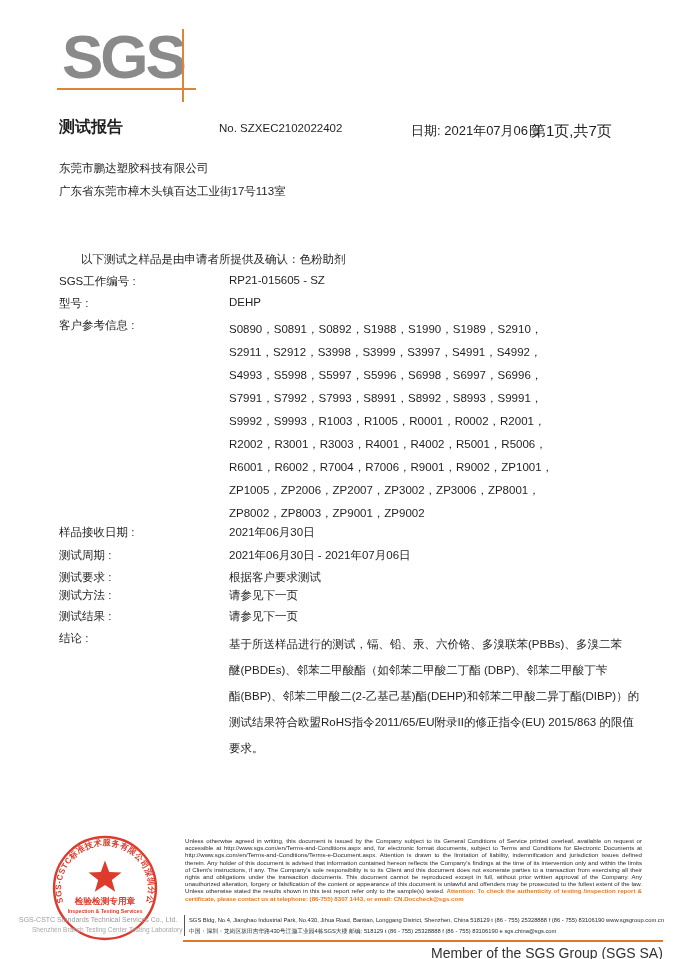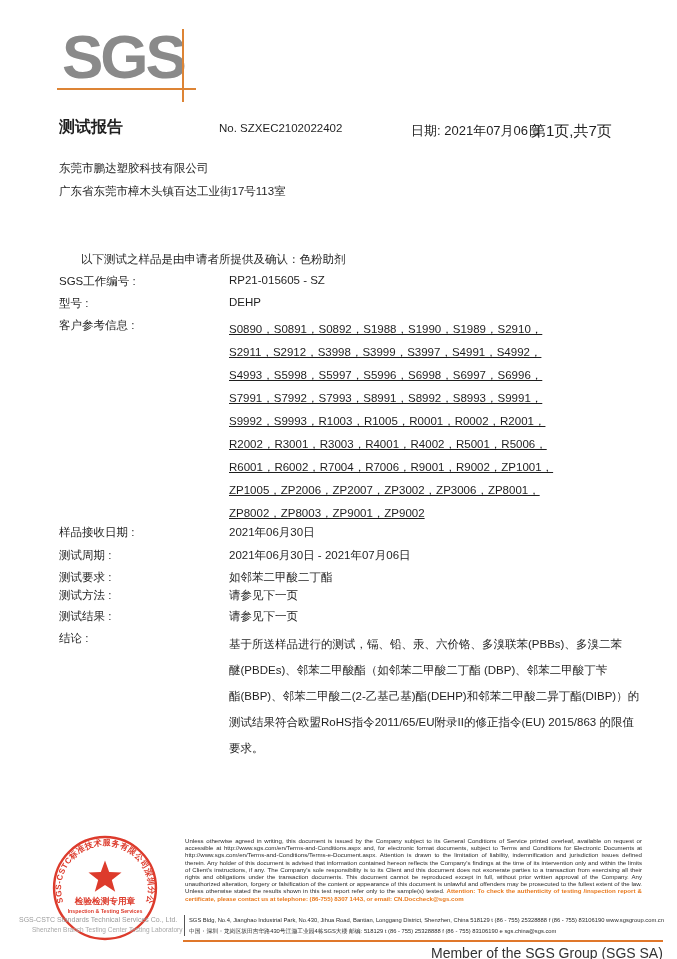--- a/index.html
+++ b/index.html
@@ -34,21 +34,21 @@
   .applicant-address { position: absolute; left: 59px; top: 184px; font-size: 11.5px; }
 
   
   .intro { position: absolute; left: 59px; top: 252px; font-size: 11.5px; margin-left: 22px; }
   .frow  { position: absolute; left: 59px; font-size: 11.5px; }
   .frow .flabel { position: absolute; left: 0; top: 0; white-space: nowrap; }
   .frow .fvalue { position: absolute; left: 170px; top: 0; white-space: pre; }
   .r-job     { top: 274px; }
   .r-model   { top: 296px; }
   .r-ref     { top: 318px; }
-  .r-ref .fvalue { line-height: 23px; text-decoration: underline; }
+  .r-ref .fvalue { line-height: 23px; }
   .r-recv    { top: 525px; }
   .r-period  { top: 548px; }
   .r-request { top: 570px; }
   .r-method  { top: 588px; }
   .r-result  { top: 609px; }
   .r-concl   { top: 631px; }
   .r-concl .fvalue { line-height: 26px; }
 
   
   .stamp-svg { position: absolute; left: 50px; top: 833px; width: 110px; height: 110px; }
@@ -114,21 +114,21 @@
   <div class="frow r-recv">
     <span class="flabel">样品接收日期 :</span>
     <span class="fvalue">2021年06月30日</span>
   </div>
   <div class="frow r-period">
     <span class="flabel">测试周期 :</span>
     <span class="fvalue">2021年06月30日 - 2021年07月06日</span>
   </div>
   <div class="frow r-request">
     <span class="flabel">测试要求 :</span>
-    <span class="fvalue">如邻苯二甲酸二丁酯</span>
+    <span class="fvalue">根据客户要求测试</span>
   </div>
   <div class="frow r-method">
     <span class="flabel">测试方法 :</span>
     <span class="fvalue">请参见下一页</span>
   </div>
   <div class="frow r-result">
     <span class="flabel">测试结果 :</span>
     <span class="fvalue">请参见下一页</span>
   </div>
   <div class="frow r-concl">

